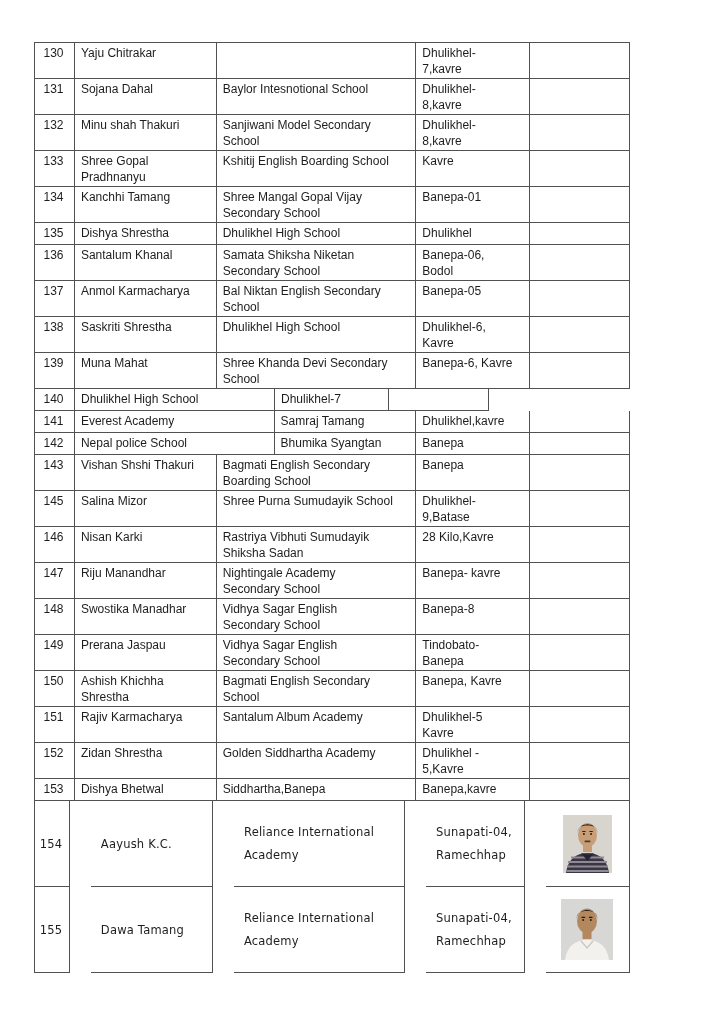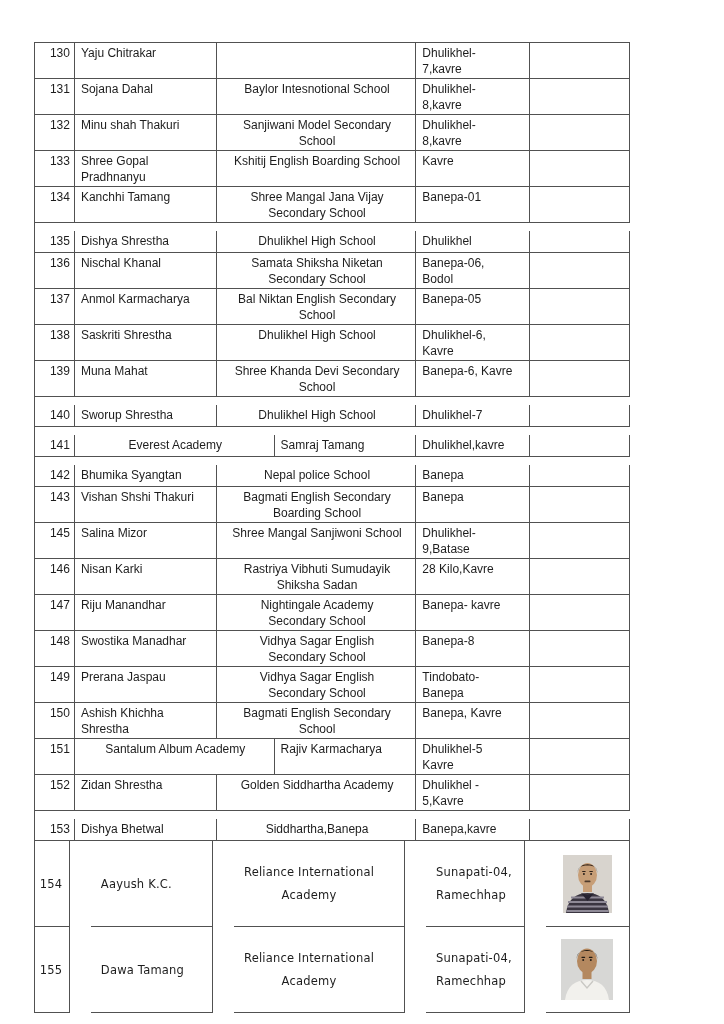--- a/index.html
+++ b/index.html
@@ -26,26 +26,26 @@
   .td {
     box-sizing: border-box;
     border-right: 1px solid var(--bc);
     border-bottom: 1px solid var(--bc);
     padding: 2px 4px 1px 6px;
     font-size: 12px;
     line-height: 16px;
     white-space: pre-line;
     overflow: hidden;
   }
-  .c-no      { width: 40px;  text-align: right; padding-left: 2px; padding-right: 4px; }
+  .c-no      { width: 40px;  text-align: center; padding-left: 2px; padding-right: 4px; }
   .c-name    { width: 142px; }
-  .c-school  { width: 200px; text-align: center; }
+  .c-school  { width: 200px; }
   .c-address { width: 114px; }
   .c-photo   { width: 100px; padding: 0; display: flex; align-items: center; justify-content: center; }
-  .r1 { height: 22px; margin-top: 8px; }
+  .r1 { height: 22px; }
   .r2 { height: 36px; }
   .photo-row { height: 86px; gap: 21px; }
   .photo-row .td {
     display: flex;
     align-items: center;
     font-family: "DejaVu Sans", sans-serif;
     font-size: 11.5px;
     line-height: 23px;
     letter-spacing: 0.2px;
     padding-left: 10px;
@@ -88,35 +88,35 @@
         <div class="td c-no">133</div>
         <div class="td c-name">Shree Gopal
 Pradhnanyu</div>
         <div class="td c-school">Kshitij English Boarding School</div>
         <div class="td c-address">Kavre</div>
         <div class="td c-photo"></div>
       </div>
       <div class="tr r2">
         <div class="td c-no">134</div>
         <div class="td c-name">Kanchhi Tamang</div>
-        <div class="td c-school">Shree Mangal Jana Vijay
+        <div class="td c-school">Shree Mangal Gopal Vijay
 Secondary School</div>
         <div class="td c-address">Banepa-01</div>
         <div class="td c-photo"></div>
       </div>
       <div class="tr r1">
         <div class="td c-no">135</div>
         <div class="td c-name">Dishya Shrestha</div>
         <div class="td c-school">Dhulikhel High School</div>
         <div class="td c-address">Dhulikhel</div>
         <div class="td c-photo"></div>
       </div>
       <div class="tr r2">
         <div class="td c-no">136</div>
-        <div class="td c-name">Nischal Khanal</div>
+        <div class="td c-name">Santalum Khanal</div>
         <div class="td c-school">Samata Shiksha Niketan
 Secondary School</div>
         <div class="td c-address">Banepa-06,
 Bodol</div>
         <div class="td c-photo"></div>
       </div>
       <div class="tr r2">
         <div class="td c-no">137</div>
         <div class="td c-name">Anmol Karmacharya</div>
         <div class="td c-school">Bal Niktan English Secondary
@@ -135,51 +135,50 @@
       <div class="tr r2">
         <div class="td c-no">139</div>
         <div class="td c-name">Muna Mahat</div>
         <div class="td c-school">Shree Khanda Devi Secondary
 School</div>
         <div class="td c-address">Banepa-6, Kavre</div>
         <div class="td c-photo"></div>
       </div>
       <div class="tr r1">
         <div class="td c-no">140</div>
-        <div class="td c-name">Sworup Shrestha</div>
         <div class="td c-school">Dhulikhel High School</div>
         <div class="td c-address">Dhulikhel-7</div>
         <div class="td c-photo"></div>
       </div>
       <div class="tr r1">
         <div class="td c-no">141</div>
         <div class="td c-school">Everest Academy</div>
         <div class="td c-name">Samraj Tamang</div>
         <div class="td c-address">Dhulikhel,kavre</div>
         <div class="td c-photo"></div>
       </div>
       <div class="tr r1">
         <div class="td c-no">142</div>
+        <div class="td c-school">Nepal police School</div>
         <div class="td c-name">Bhumika Syangtan</div>
-        <div class="td c-school">Nepal police School</div>
         <div class="td c-address">Banepa</div>
         <div class="td c-photo"></div>
       </div>
       <div class="tr r2">
         <div class="td c-no">143</div>
         <div class="td c-name">Vishan Shshi Thakuri</div>
         <div class="td c-school">Bagmati English Secondary
 Boarding School</div>
         <div class="td c-address">Banepa</div>
         <div class="td c-photo"></div>
       </div>
       <div class="tr r2">
         <div class="td c-no">145</div>
         <div class="td c-name">Salina Mizor</div>
-        <div class="td c-school">Shree Mangal Sanjiwoni School</div>
+        <div class="td c-school">Shree Purna Sumudayik School</div>
         <div class="td c-address">Dhulikhel-
 9,Batase</div>
         <div class="td c-photo"></div>
       </div>
       <div class="tr r2">
         <div class="td c-no">146</div>
         <div class="td c-name">Nisan Karki</div>
         <div class="td c-school">Rastriya Vibhuti Sumudayik
 Shiksha Sadan</div>
         <div class="td c-address">28 Kilo,Kavre</div>
@@ -214,22 +213,22 @@
         <div class="td c-no">150</div>
         <div class="td c-name">Ashish Khichha
 Shrestha</div>
         <div class="td c-school">Bagmati English Secondary
 School</div>
         <div class="td c-address">Banepa, Kavre</div>
         <div class="td c-photo"></div>
       </div>
       <div class="tr r2">
         <div class="td c-no">151</div>
+        <div class="td c-name">Rajiv Karmacharya</div>
         <div class="td c-school">Santalum Album Academy</div>
-        <div class="td c-name">Rajiv Karmacharya</div>
         <div class="td c-address">Dhulikhel-5
 Kavre</div>
         <div class="td c-photo"></div>
       </div>
       <div class="tr r2">
         <div class="td c-no">152</div>
         <div class="td c-name">Zidan Shrestha</div>
         <div class="td c-school">Golden Siddhartha Academy</div>
         <div class="td c-address">Dhulikhel -
 5,Kavre</div>

